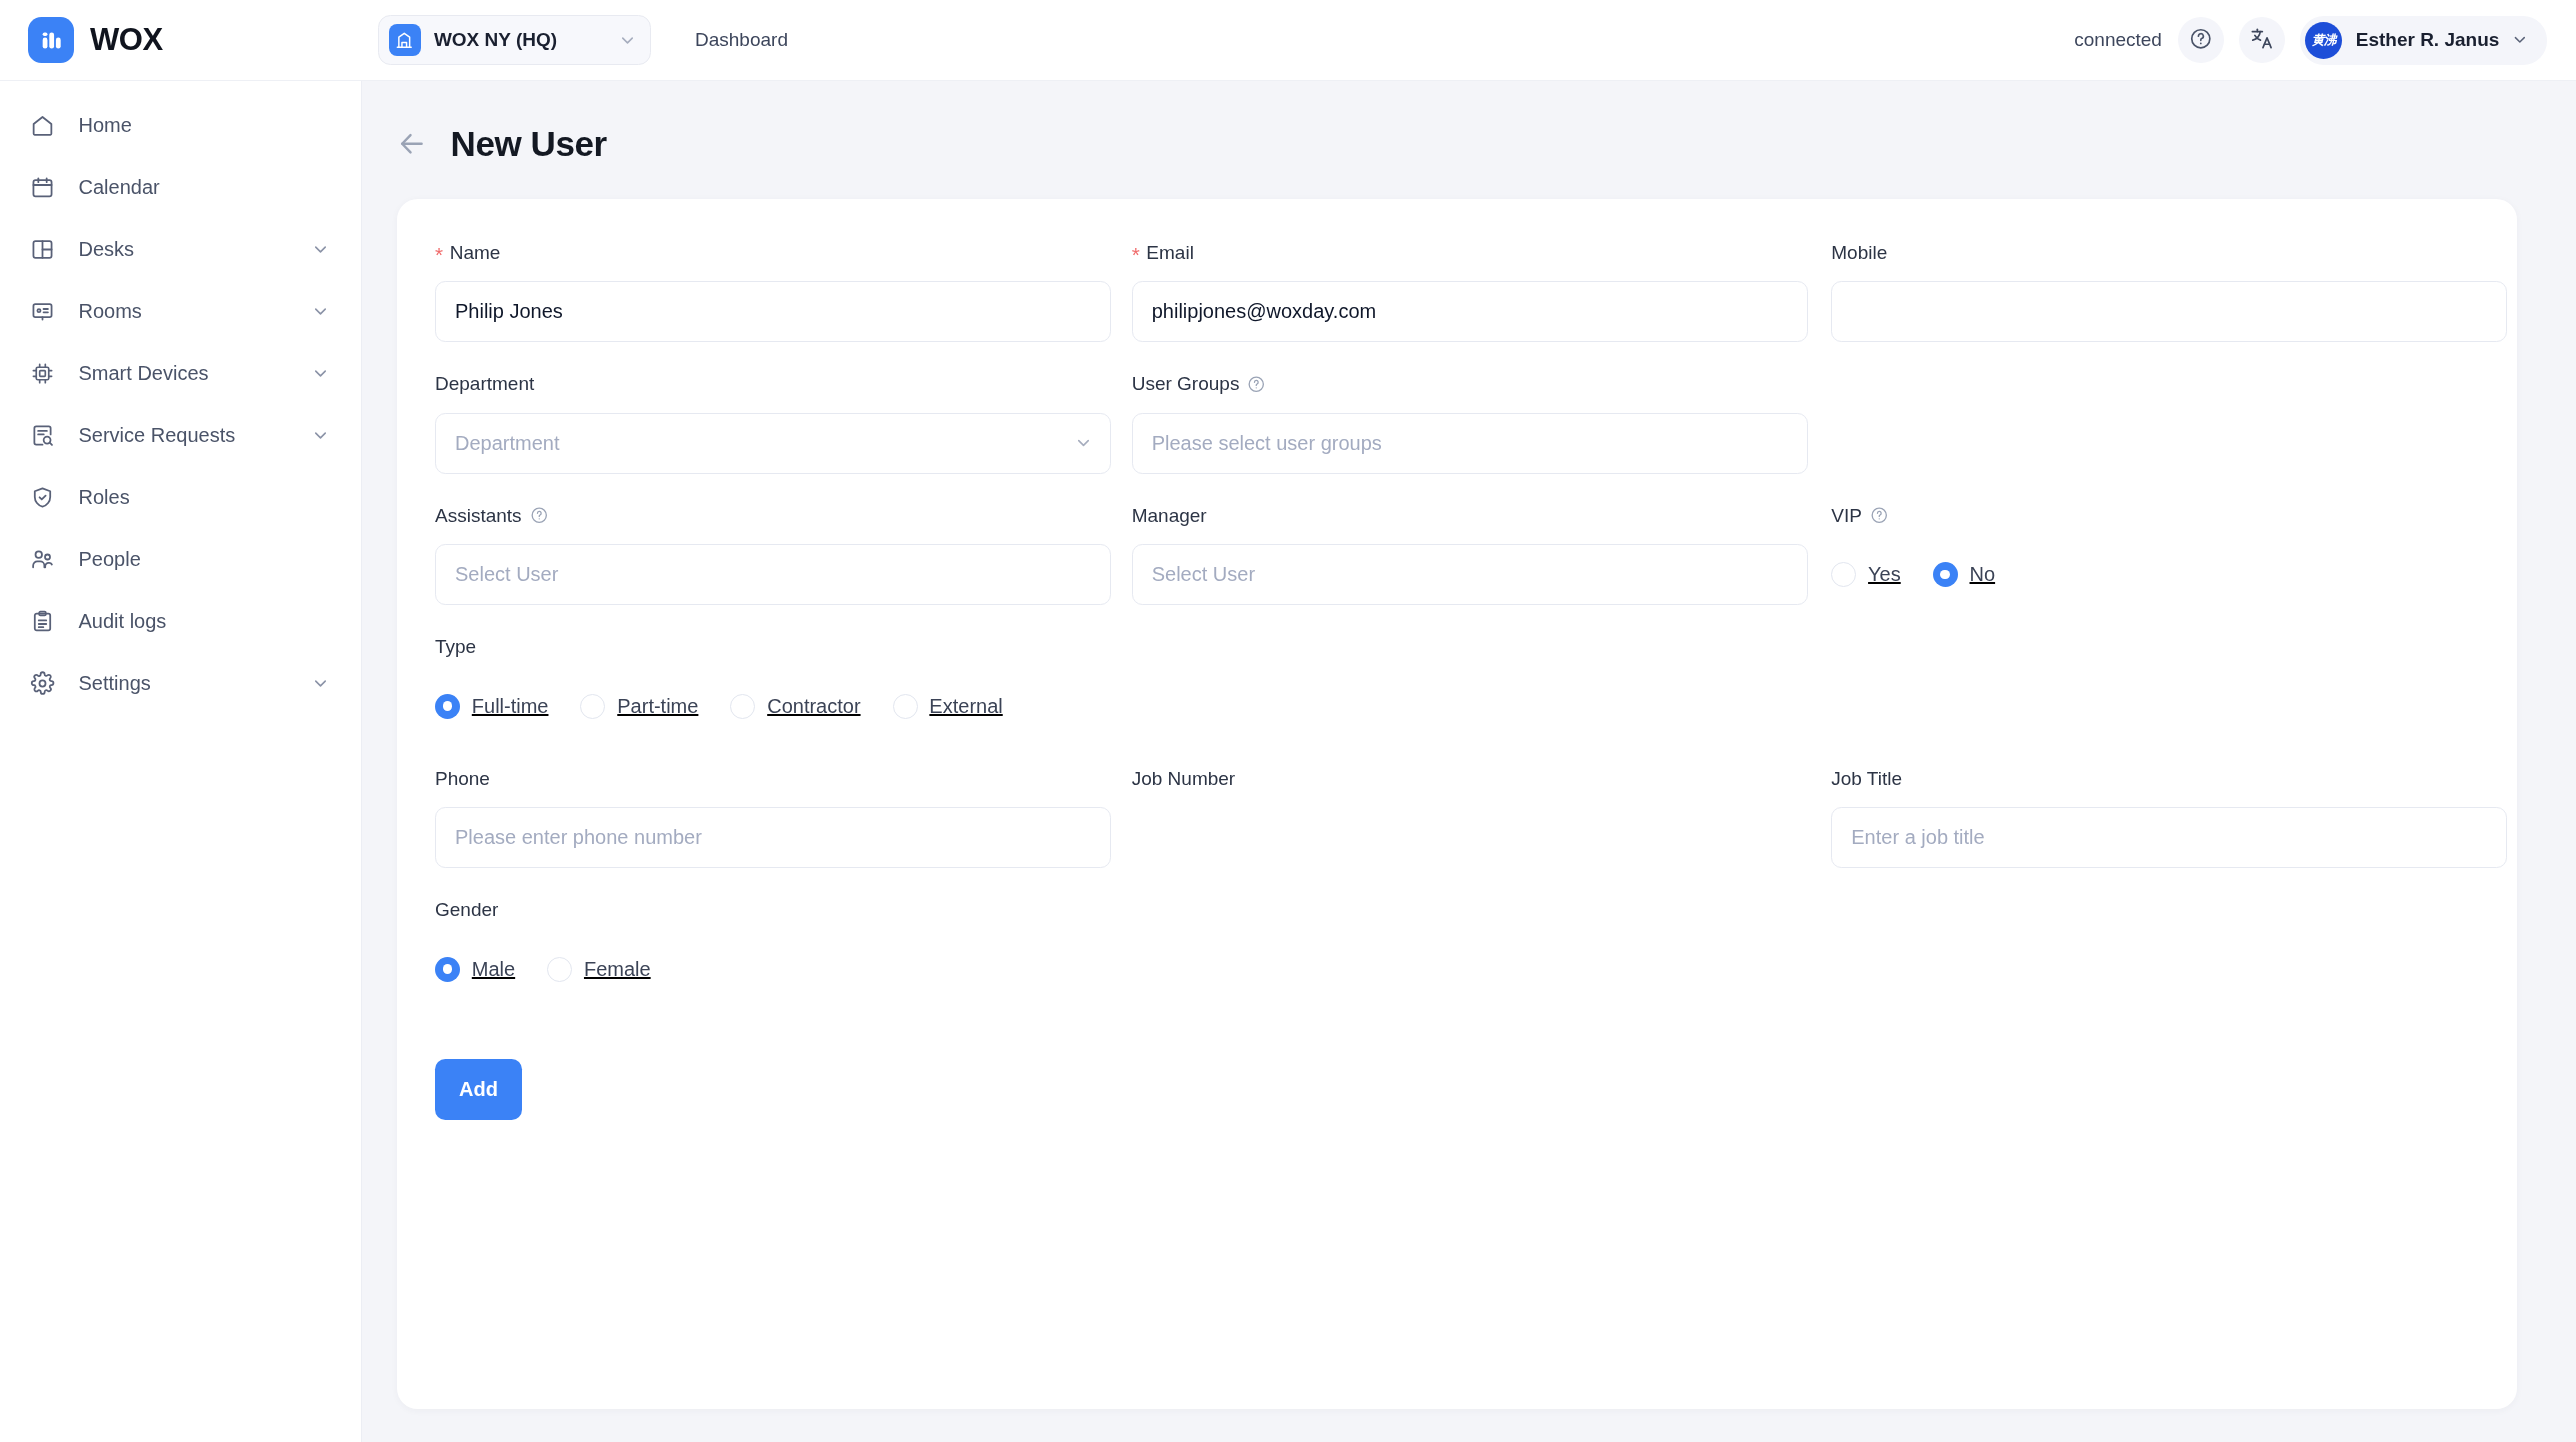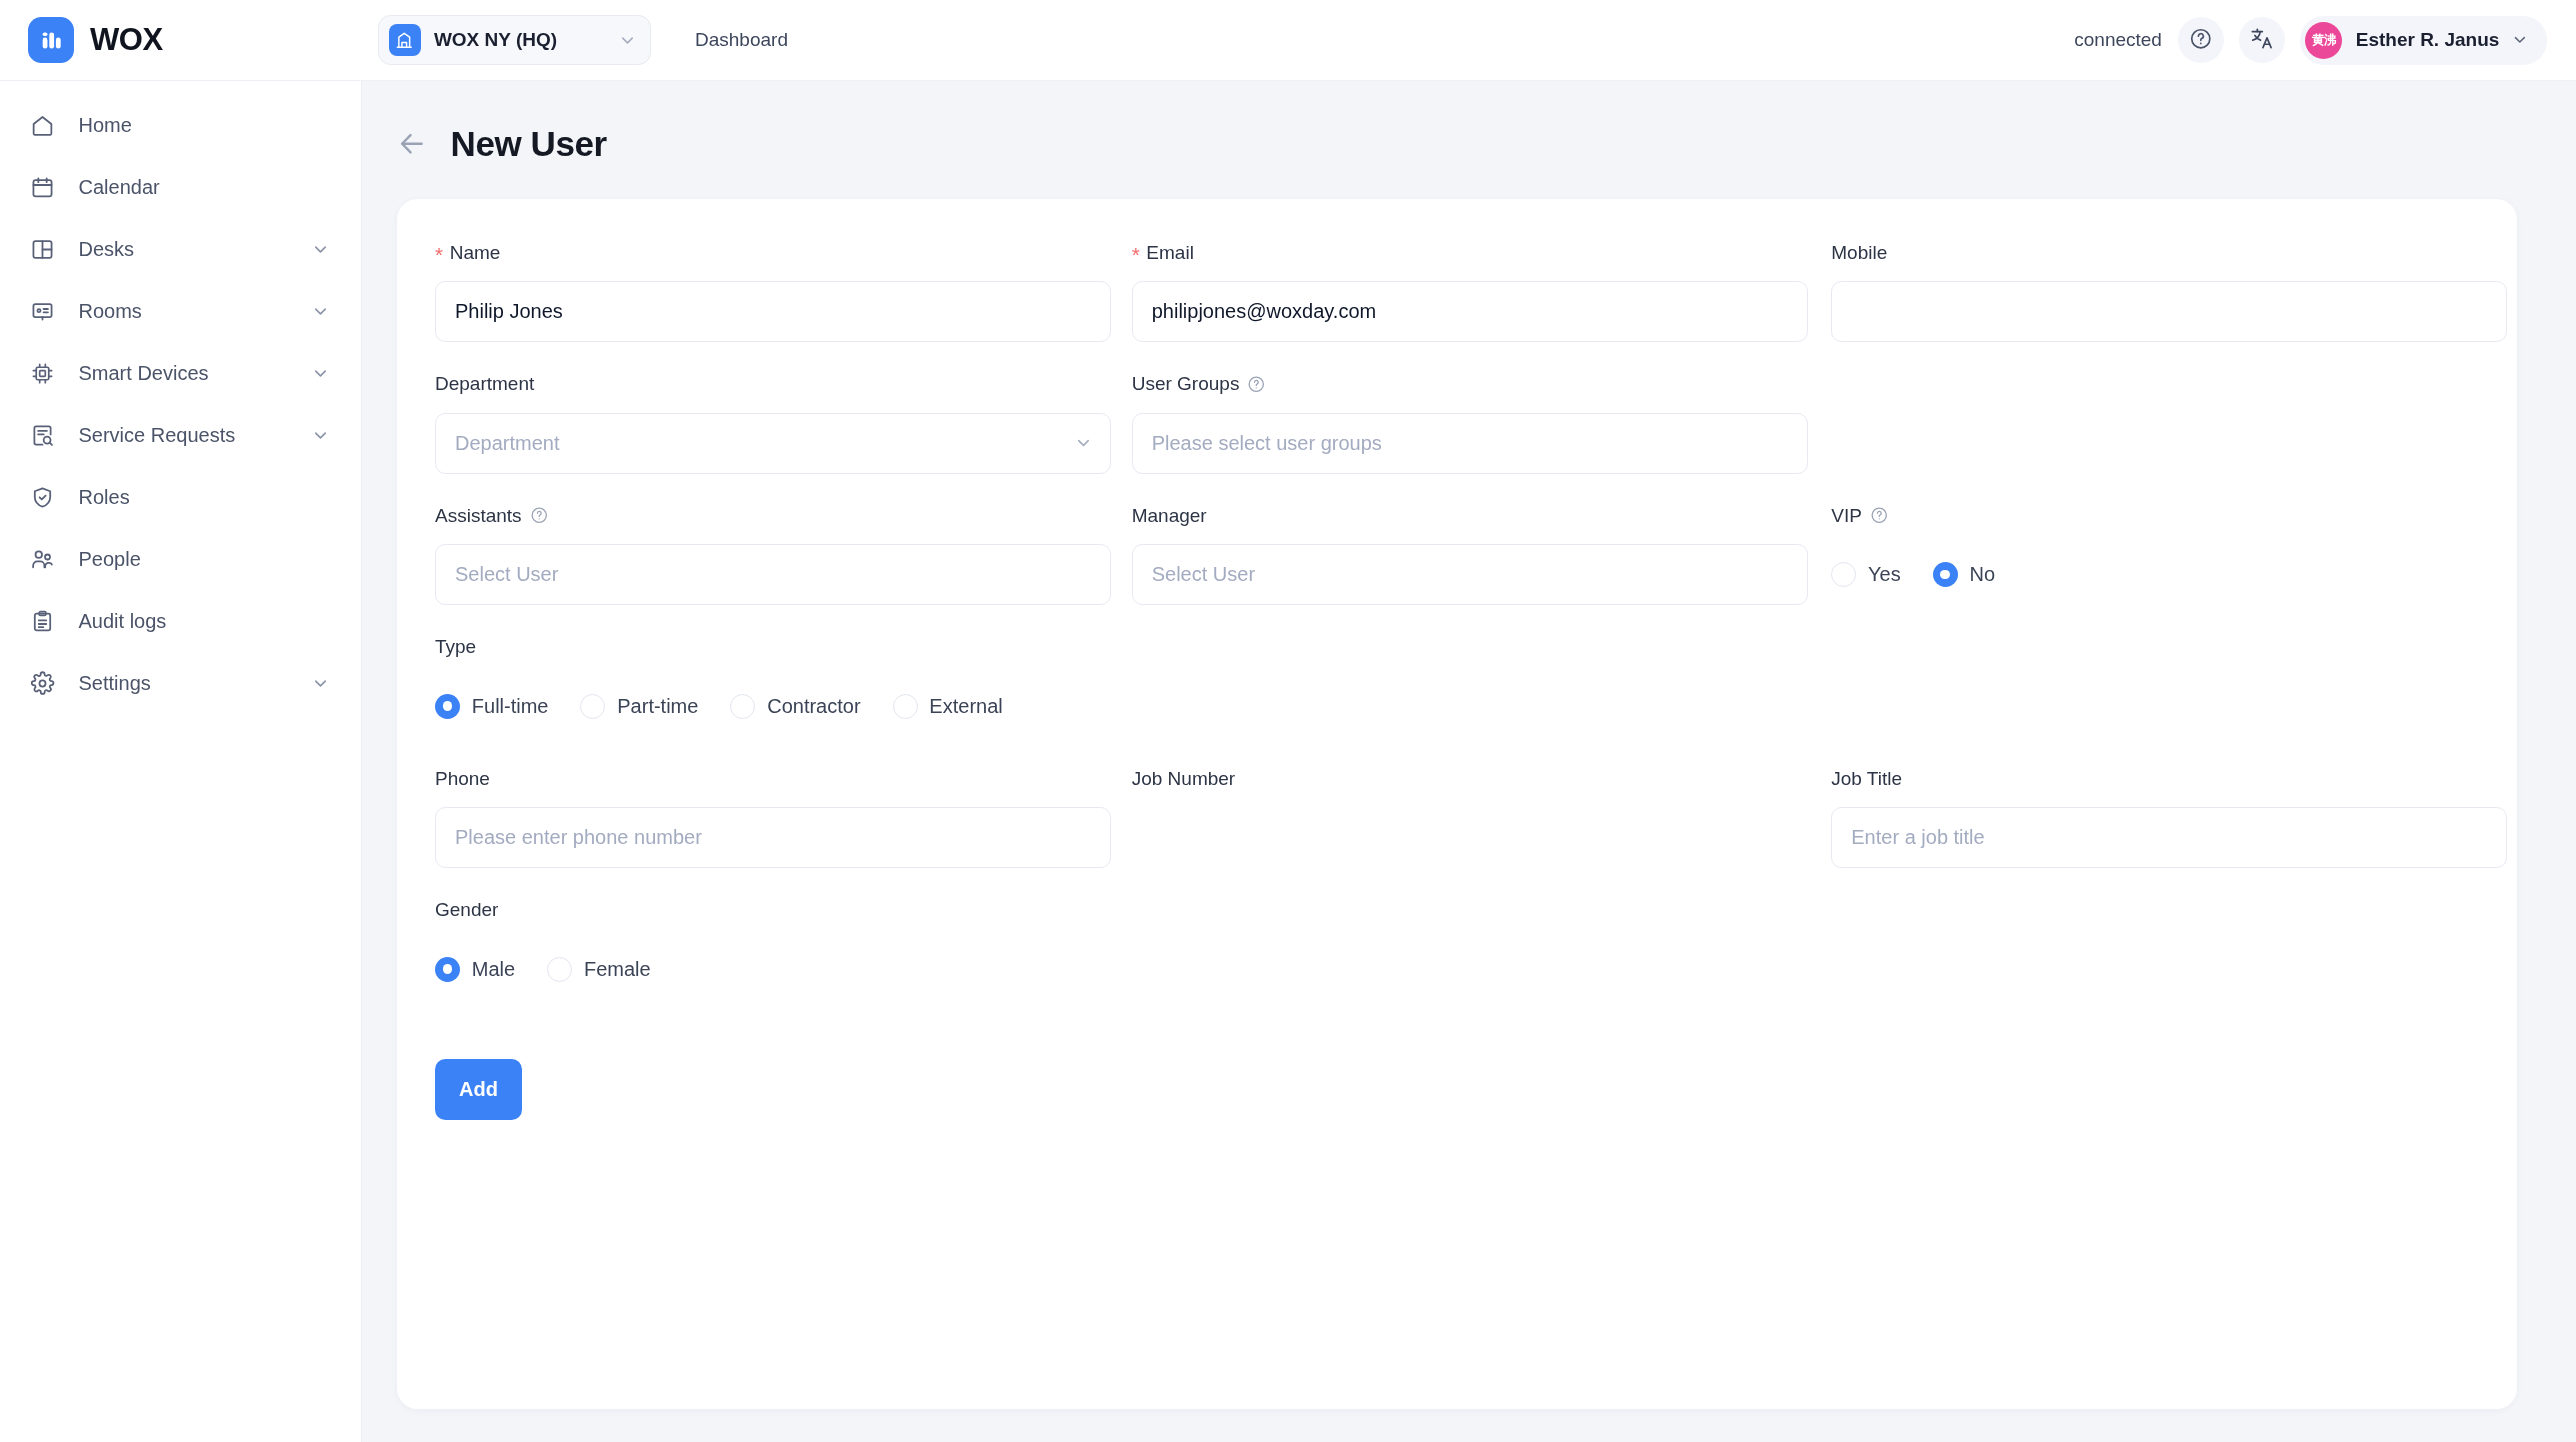--- a/index.html
+++ b/index.html
@@ -60,24 +60,24 @@
     display: flex; align-items: center; justify-content: center;
     margin-right: 14.8px; cursor: pointer;
   }
   .user-chip {
     display: flex; align-items: center;
     height: 49px; background: #f4f5fa; border-radius: 24px;
     padding: 0 17.7px 0 5.9px; cursor: pointer;
   }
   .avatar {
     width: 37px; height: 37px; border-radius: 50%;
-    background: #ec4899;
+    background: #1d4ed8;
     display: flex; align-items: center; justify-content: center;
     color: #ffffff; font-size: 12.5px; font-weight: 700;
-    margin-right: 13.3px; letter-spacing: -0.7px;
+    margin-right: 13.3px; letter-spacing: -0.7px; font-style: italic;
   }
   .user-name { font-size: 19px; font-weight: 700; color: #1a2030; margin-right: 11.8px; white-space: nowrap; }
 
   
   .sidebar {
     position: absolute; top: 81px; left: 0;
     width: 362px; height: 1361px;
     background: #ffffff;
     border-right: 0.7px solid #eceef4;
     padding-top: 13.3px;
@@ -150,21 +150,21 @@
   .select {
     position: relative;
   }
   .select .caret {
     position: absolute; right: 17.7px; top: 50%; transform: translateY(-50%);
     color: #a6adbe; pointer-events: none; display: flex;
   }
 
   
   .radio-row { display: flex; align-items: center; height: 61px; }
-  .radio-opt { display: flex; align-items: center; margin-right: 32px; cursor: pointer; }
+  .radio-opt { display: flex; align-items: center; margin-right: 32px; cursor: pointer; text-decoration: underline; }
   .radio-opt:last-child { margin-right: 0; }
   .rdot {
     width: 25px; height: 25px; border-radius: 50%;
     border: 1.5px solid #e2e6ef; background: #fff;
     display: flex; align-items: center; justify-content: center;
     flex: none;
   }
   .rdot.on { border: 0; background: #3b82f6; }
   .rdot.on::after {
     content: ""; width: 9.6px; height: 9.6px; border-radius: 50%; background: #fff;

